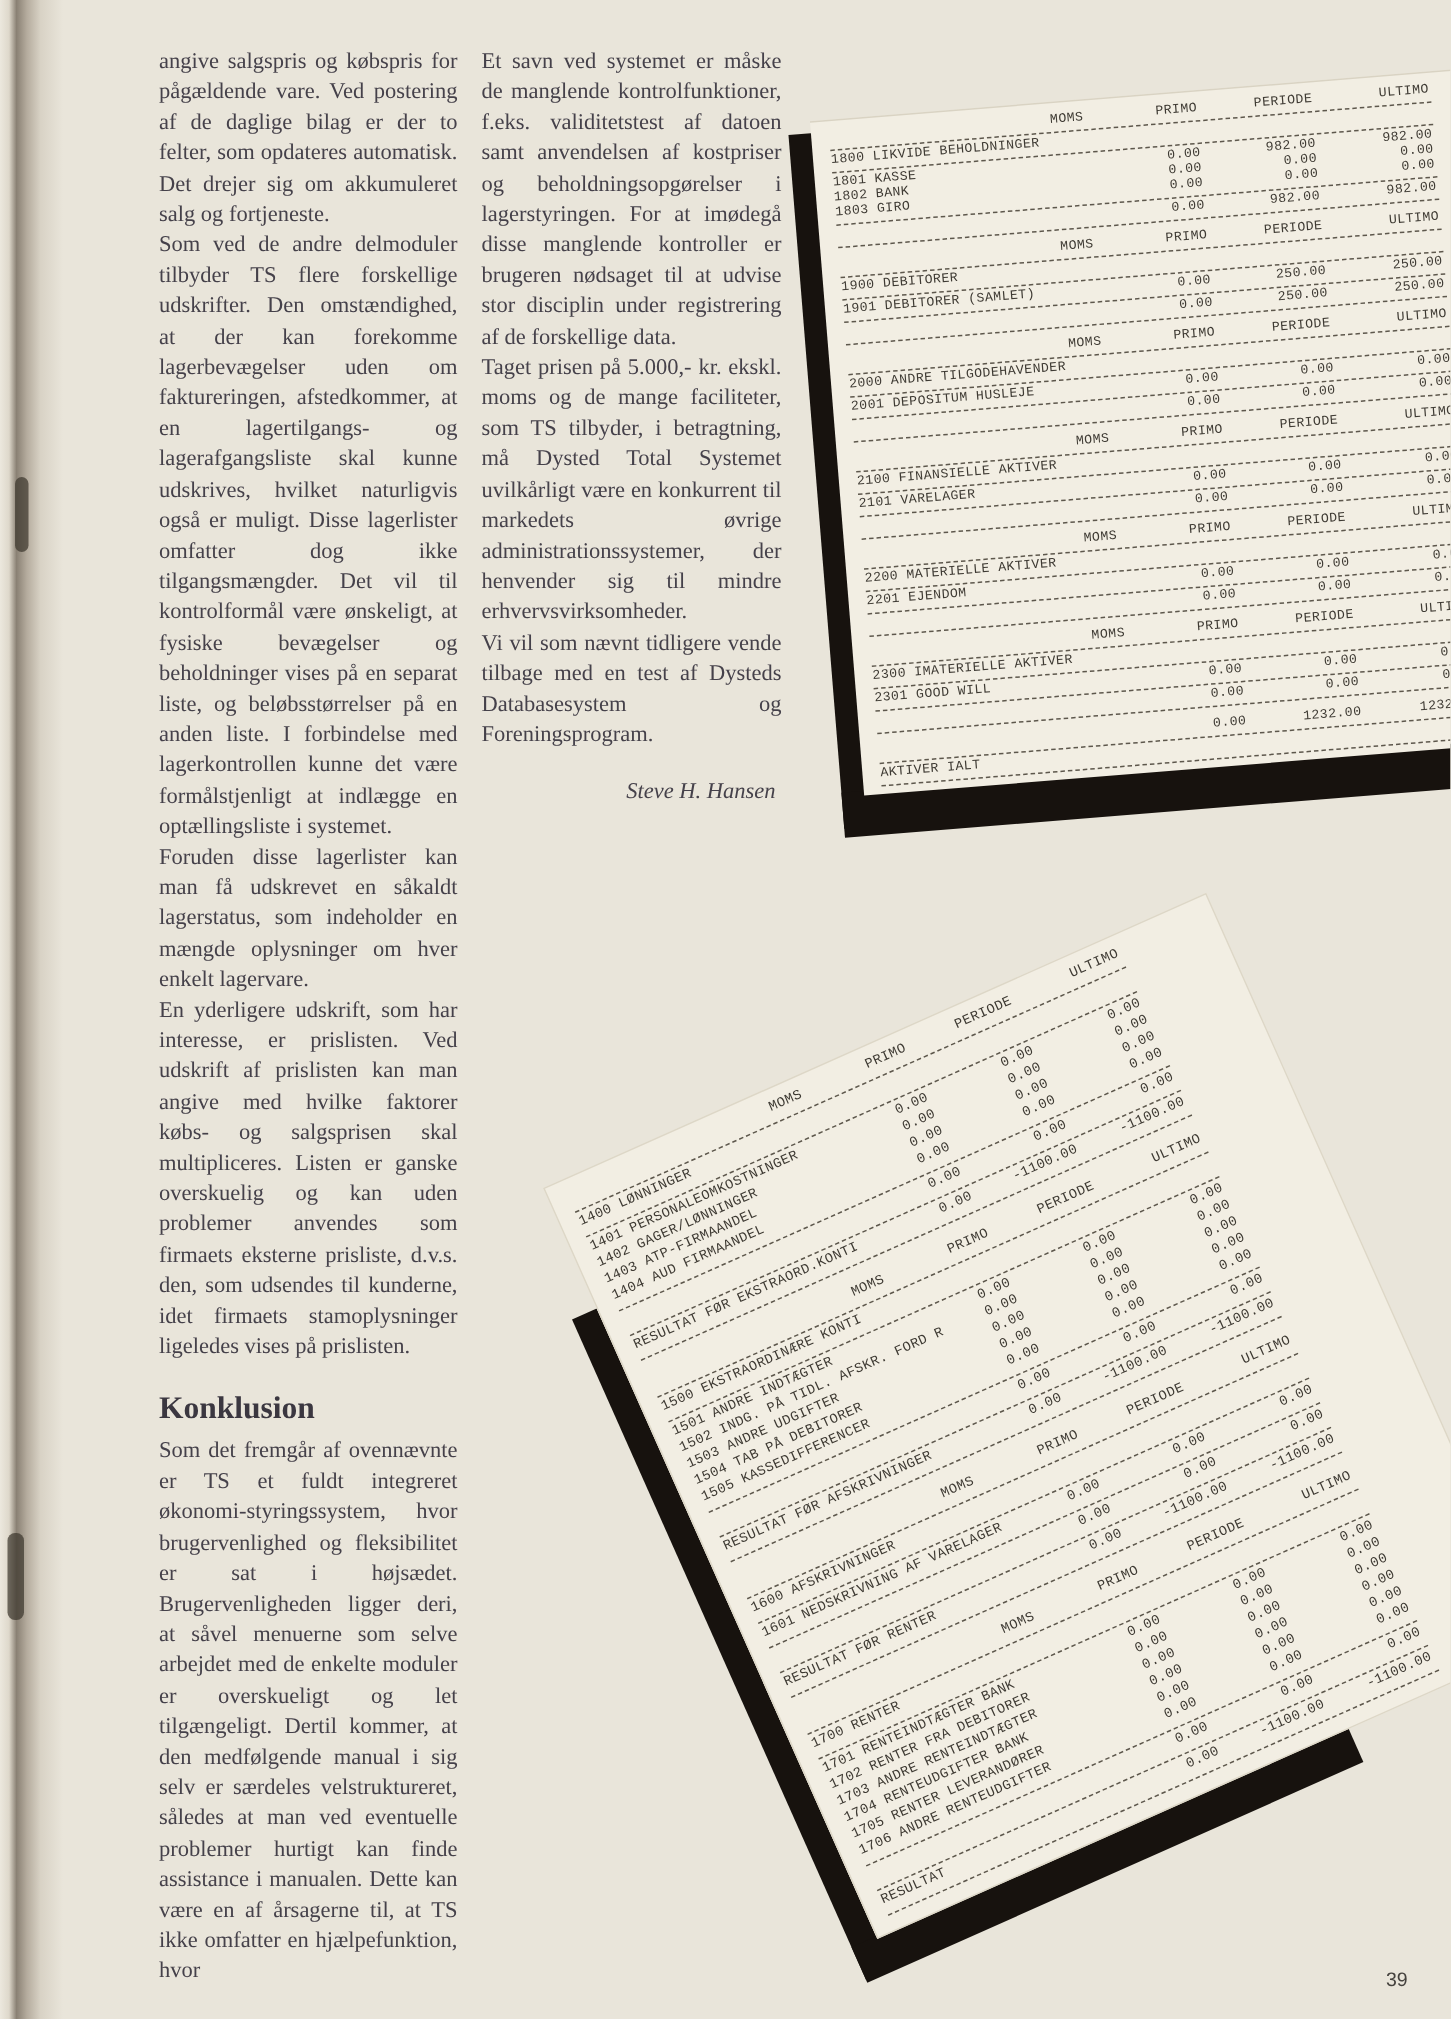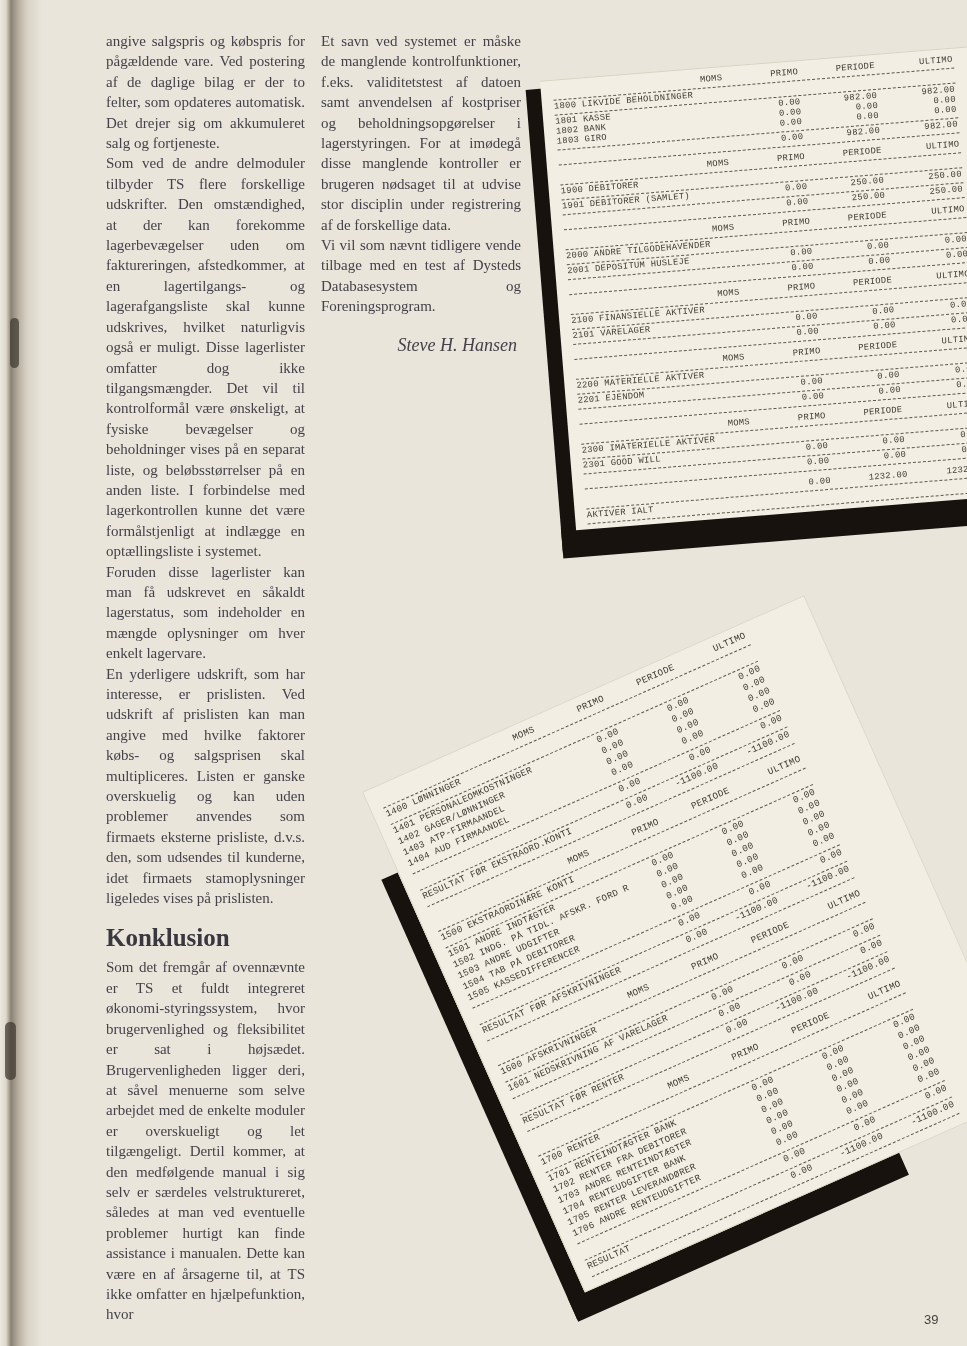--- a/index.html
+++ b/index.html
@@ -8,22 +8,22 @@
         font-family:"Liberation Serif",serif;}
   .blob{position:absolute;background:#3d372e;border-radius:5px;opacity:.72;}
   .blob1{left:10px;top:318px;width:9px;height:50px;}
   .blob2{left:5px;top:1022px;width:11px;height:58px;}
 
   
   .col{position:absolute;top:31px;color:#45414a;font-size:15px;line-height:20.4px;text-align:justify;}
   .col1{left:106px;width:199px;}
   .col2{left:321px;width:200px;}
   .para{margin:0;}
-  .heading{margin:18px 0 7px 0;font-size:25px;font-weight:bold;line-height:24px;color:#3b3740;}
-  .signature{margin-top:18px;padding-right:4px;text-align:right;font-style:italic;font-size:18px;color:#45414a;}
+  .heading{margin:18px 0 7px 0;font-size:21px;font-weight:bold;line-height:24px;color:#3b3740;}
+  .signature{margin-top:18px;padding-right:4px;text-align:right;font-style:italic;font-size:15px;color:#45414a;}
 
   
   .photo{position:absolute;transform-origin:0 0;}
   .photo1{left:525px;top:82px;width:470px;height:485px;transform:rotate(-4.6deg);}
   .photo2{left:362px;top:792px;width:482px;height:548px;transform:rotate(-24deg);}
   .strip{position:absolute;background:#17120e;}
   .photo1 .strip-left{left:0;top:8px;width:17px;height:464px;}
   .photo1 .strip-bottom{left:0;top:448px;width:650px;height:30px;}
   .photo1 .paper{position:absolute;left:15px;top:0;width:625px;height:450px;background:#f2eee3;border-top:1px solid #d9d3c3;}
   .photo2 .strip-left{left:-18px;top:88px;width:18px;height:482px;}
@@ -63,20 +63,21 @@
       </div>
     <div class="heading">Konklusion</div>
     <div>
         <p class="para">Som det fremgår af ovennævnte er TS et fuldt integreret økonomi-styringssystem, hvor brugervenlighed og fleksibilitet er sat i højsædet. Brugervenligheden ligger deri, at såvel menuerne som selve arbejdet med de enkelte moduler er overskueligt og let tilgængeligt. Dertil kommer, at den medfølgende manual i sig selv er særdeles velstruktureret, således at man ved eventuelle problemer hurtigt kan finde assistance i manualen. Dette kan være en af årsagerne til, at TS ikke omfatter en hjælpefunktion, hvor</p>
       </div>
   </div>
 
   <div class="col col2">
     <div>
         <p class="para">Et savn ved systemet er måske de manglende kontrolfunktioner, f.eks. validitetstest af datoen samt anvendelsen af kostpriser og beholdningsopgørelser i lagerstyringen. For at imødegå disse manglende kontroller er brugeren nødsaget til at udvise stor disciplin under registrering af de forskellige data.</p>
+        <p class="para">Taget prisen på 5.000,- kr. ekskl. moms og de mange faciliteter, som TS tilbyder, i betragtning, må Dysted Total Systemet uvilkårligt være en konkurrent til markedets øvrige administrationssystemer, der henvender sig til mindre erhvervsvirksomheder.</p>
         <p class="para">Vi vil som nævnt tidligere vende tilbage med en test af Dysteds Databasesystem og Foreningsprogram.</p>
       </div>
     <div class="signature">Steve H. Hansen</div>
   </div>
 
   <div class="photo photo1">
     <div class="strip strip-left"></div>
     <div class="strip strip-bottom"></div>
     <div class="paper">
       <div class="po-content">

